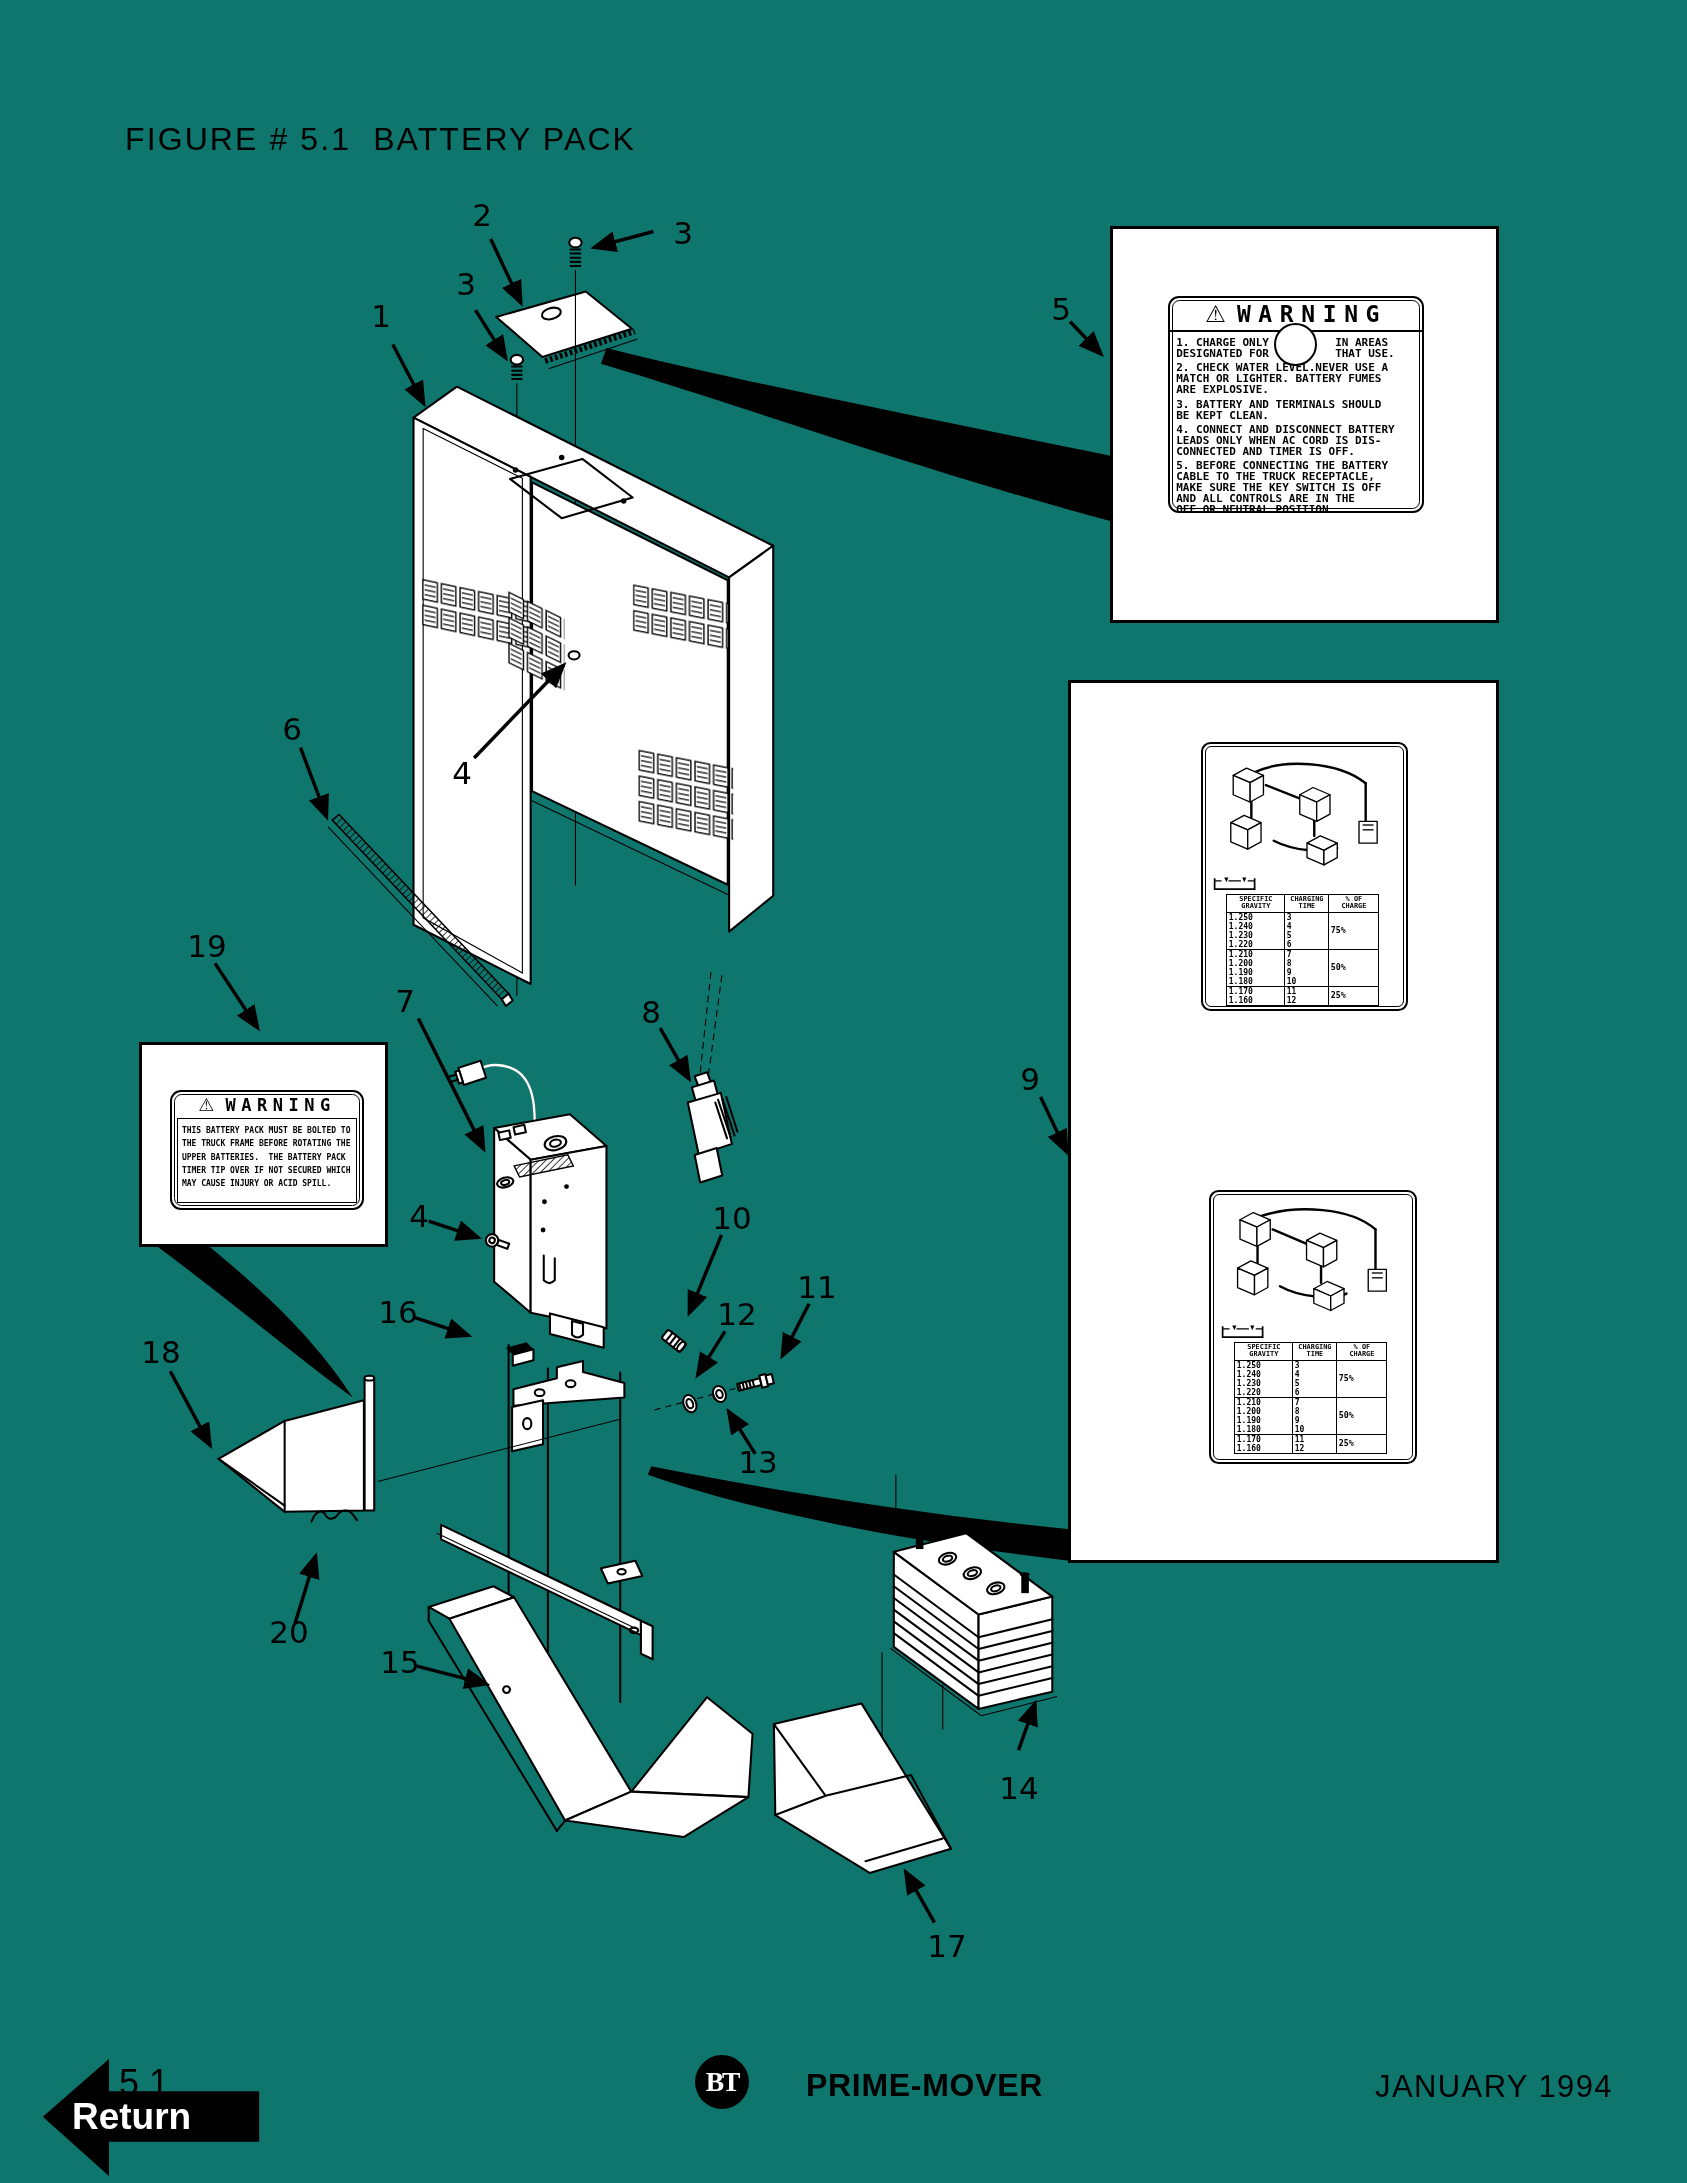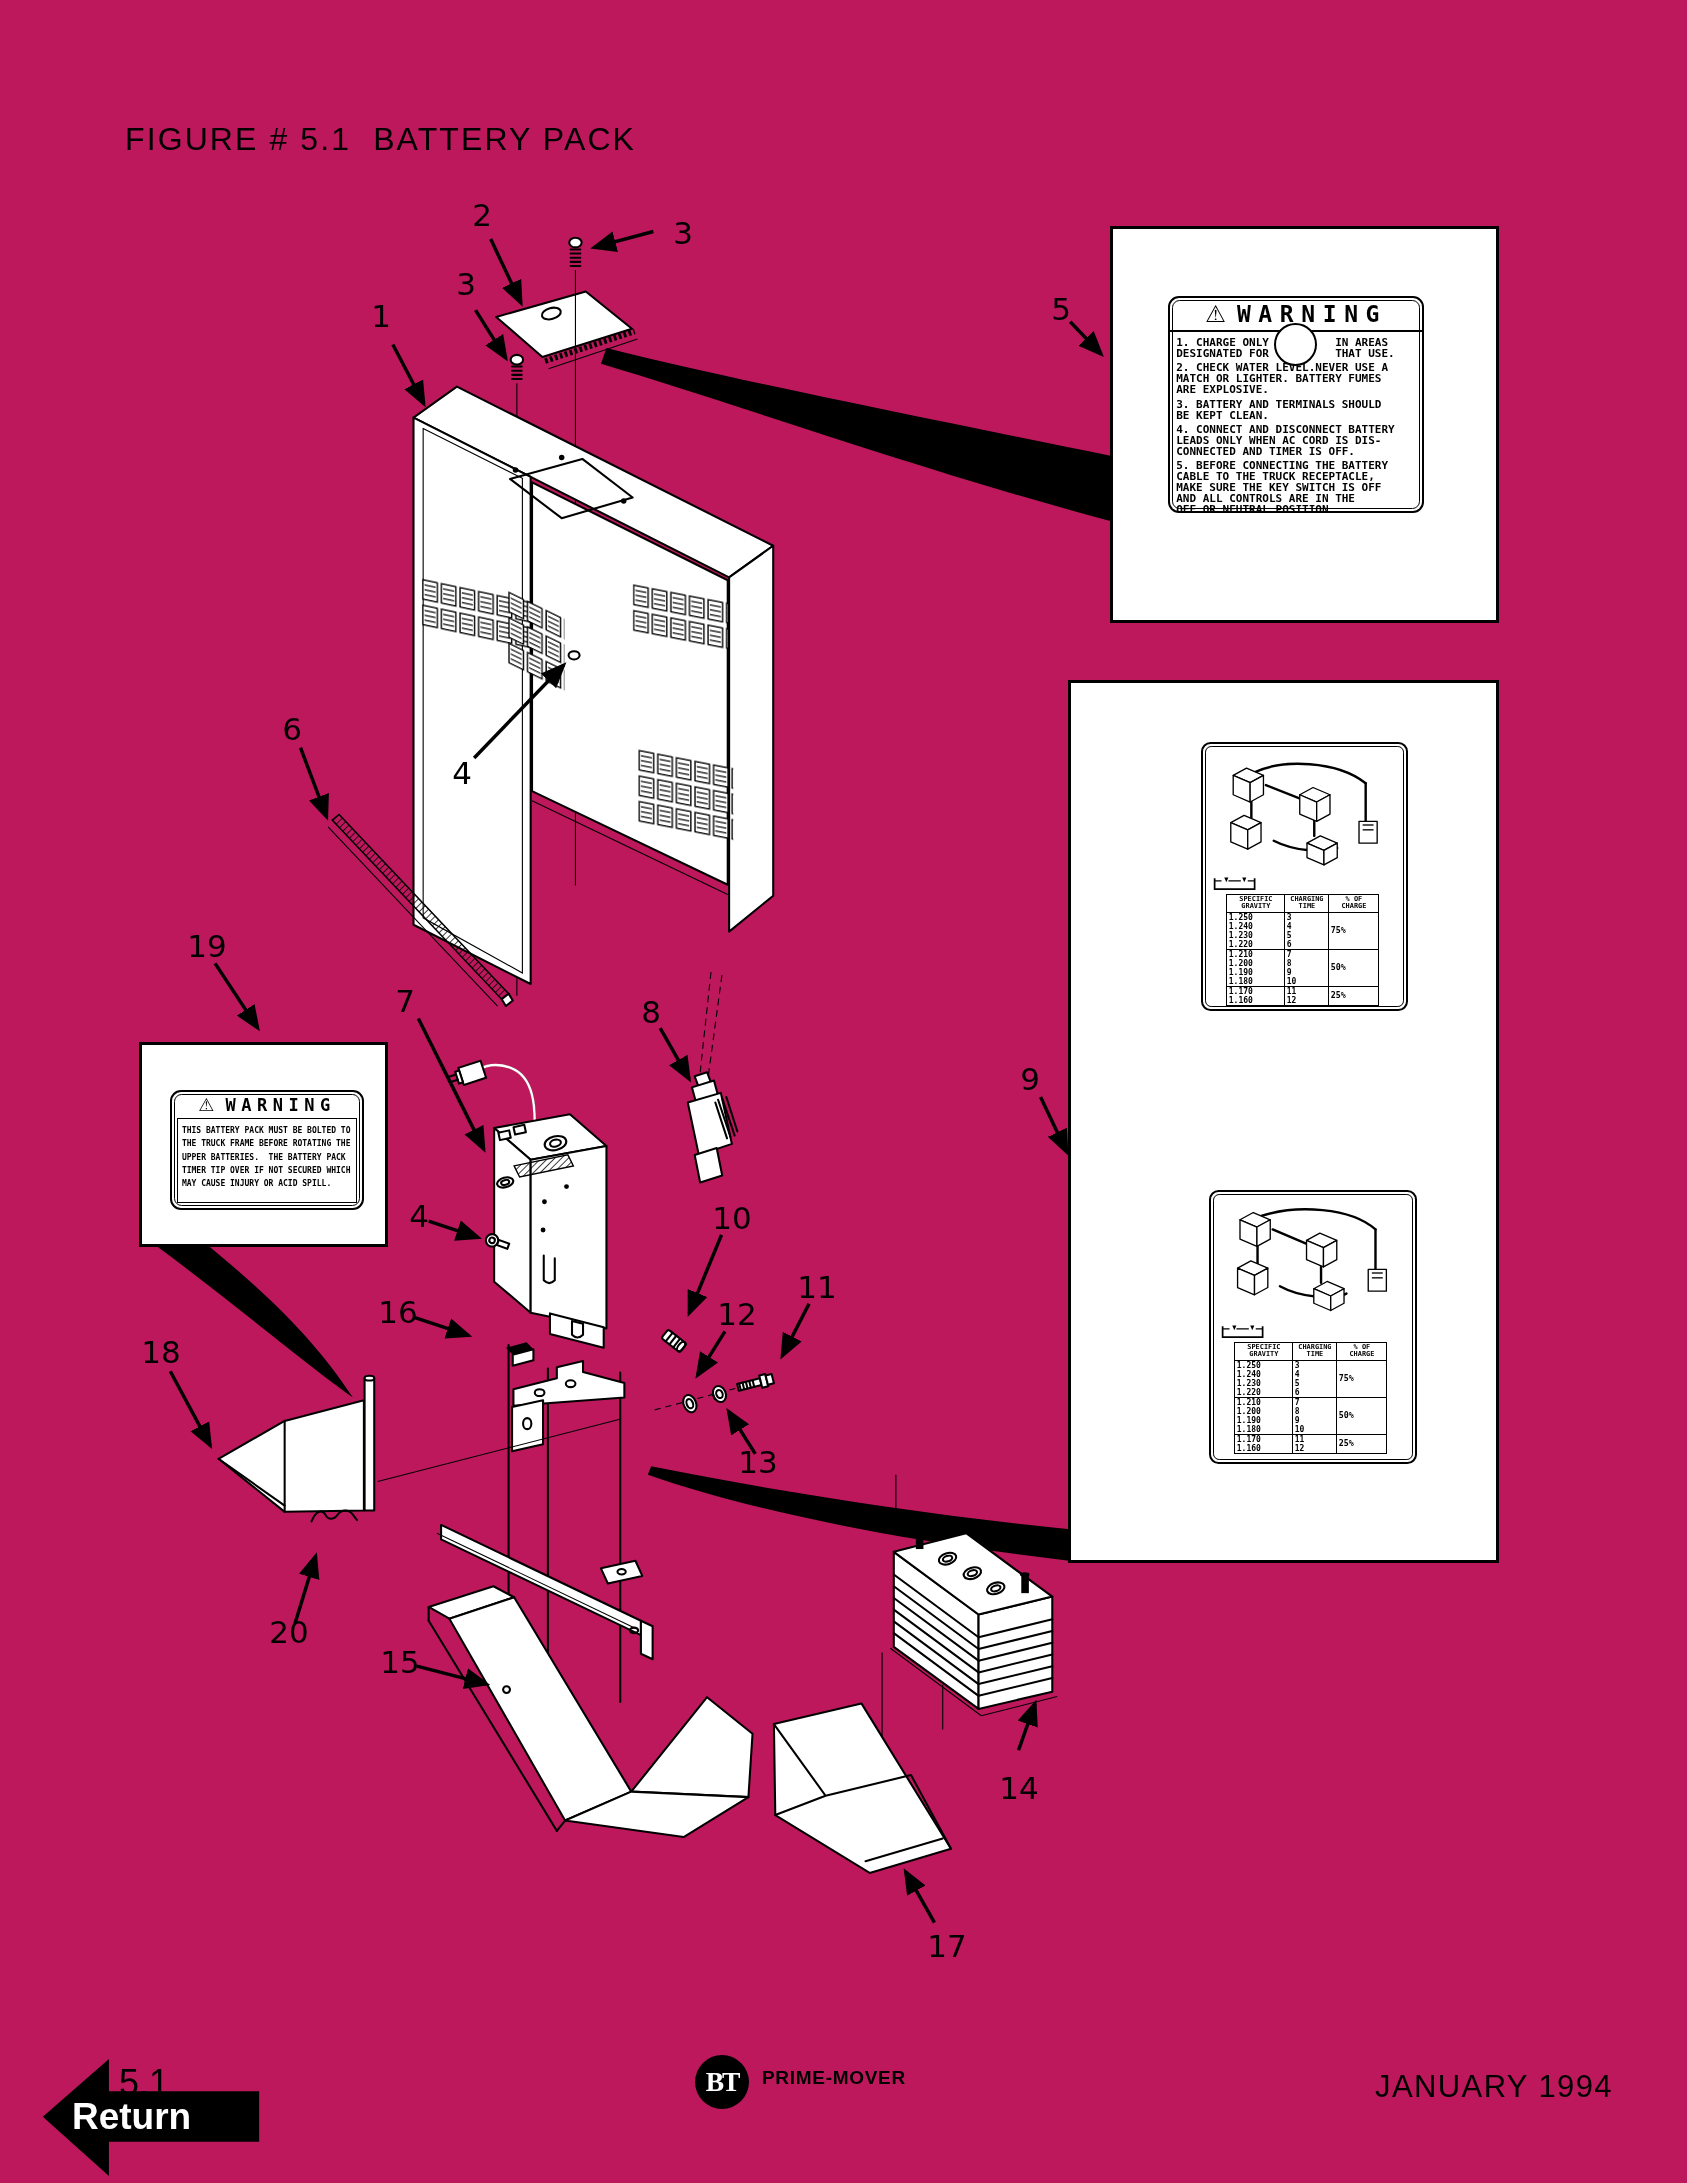--- a/index.html
+++ b/index.html
@@ -1,16 +1,16 @@
 <!DOCTYPE html>
 <html style="font-size:11px"><head>
 <meta charset="utf-8">
 <style>
   html,body{margin:0;padding:0;background:#fff}
-  .page{position:relative;width:1687px;height:2183px;background:#be185d;color:#000;
+  .page{position:relative;width:1687px;height:2183px;background:#0f766e;color:#000;
         font-family:"Liberation Sans",sans-serif;overflow:hidden}
   #diagram{position:absolute;left:0;top:0;z-index:1}
   .stroke{fill:none;stroke:#000;stroke-width:3;stroke-linejoin:round;stroke-linecap:round}
   .wfill{fill:#fff;stroke:#000;stroke-width:3;stroke-linejoin:round}
   .thin{fill:none;stroke:#000;stroke-width:1.6}
   .ar{stroke:#000;stroke-width:5;marker-end:url(#ah)}
   .blk{fill:#000;stroke:none}
 
   
   .title{position:absolute;left:125px;top:121px;font-size:32px;letter-spacing:2.1px;
@@ -65,21 +65,21 @@
   .chg-table td.charge{font-size:8.3px}
 
   
   .pgref{position:absolute;left:119px;top:2062px;font-size:36px;z-index:4}
   .return-text{position:absolute;left:72px;top:2096px;width:165px;color:#fff;
                font-size:37px;font-weight:700;z-index:4}
   .logo-circle{position:absolute;left:695px;top:2055px;width:54px;height:54px;border-radius:50%;
                background:#000;color:#fff;display:flex;align-items:center;justify-content:center;
                font-family:"Liberation Serif",serif;font-weight:700;font-size:27.6px;
                letter-spacing:-2.1px;z-index:4}
-  .brand{position:absolute;left:762px;top:2067px;font-size:19px;font-weight:700;
+  .brand{position:absolute;left:806px;top:2067px;font-size:32px;font-weight:700;
          letter-spacing:0.7px;z-index:4}
   .date{position:absolute;left:1375px;top:2069px;width:238px;text-align:left;font-size:31px;
         letter-spacing:1.4px;z-index:4}
 </style>
 </head>
 <body>
 
 <div class="page">
 
   <div class="title">FIGURE # 5.1  BATTERY PACK</div>

